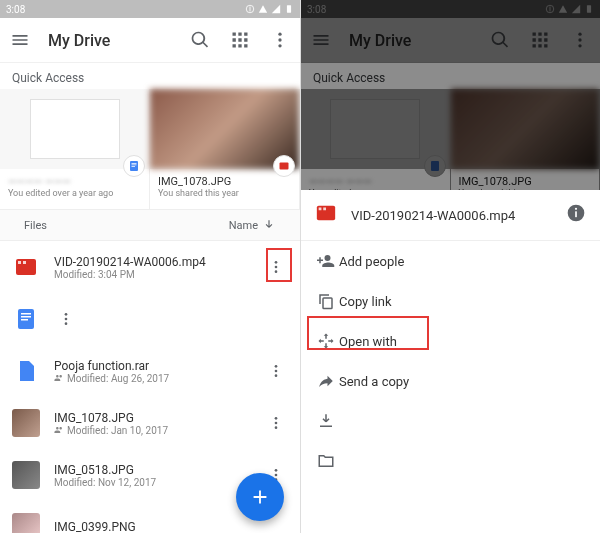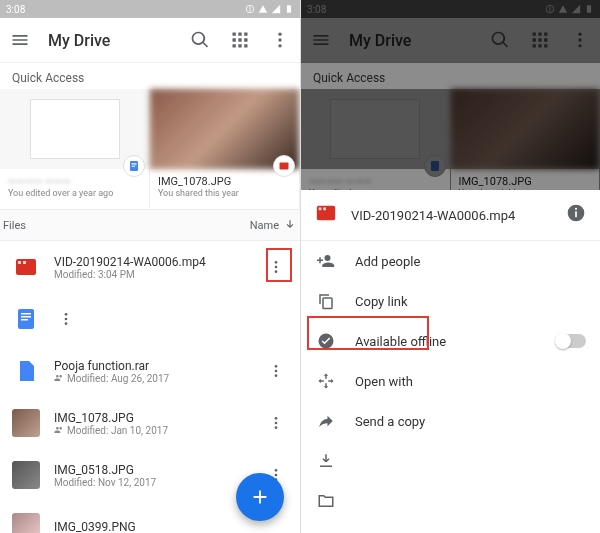--- a/index.html
+++ b/index.html
@@ -23,21 +23,21 @@
   .qa-thumb { height: 80px; background: #eee; position: relative; display:flex; align-items:center; justify-content:center;}
   .qa-thumb.doc { background: #f7f7f7; }
   .qa-thumb .doc-page { width: 90px; height: 60px; background: #fff; border: 1px solid #e0e0e0; }
   .qa-thumb.img { background: linear-gradient(135deg,#8b5a4a,#c29a85,#3a2a22); filter: blur(3px);}
   .qa-corner { position: absolute; right: 4px; bottom: -8px; width: 22px; height: 22px; border-radius: 50%; background: #fff; display:flex; align-items:center; justify-content:center; border:1px solid #e0e0e0;}
   .qa-meta { padding: 6px 8px; }
   .qa-title { font-size: 11px; color: #333; white-space: nowrap; overflow: hidden; text-overflow: ellipsis;}
   .qa-title.blur { filter: blur(2px); color:#888;}
   .qa-sub { font-size: 9px; color: #888; }
 
-  .list-header { display: flex; align-items: center; padding: 8px 3px; font-size: 11px; color: #5f6368; border-top: 1px solid #eee; border-bottom:1px solid #eee; background:#fafafa;}
+  .list-header { display: flex; align-items: center; padding: 8px 24px; font-size: 11px; color: #5f6368; border-top: 1px solid #eee; border-bottom:1px solid #eee; background:#fafafa;}
   .list-header .spacer { flex: 1; }
   .list-header svg { width: 14px; height:14px; fill:#5f6368; margin-left:4px;}
 
   .file-list { overflow: hidden; }
   .file-row { display: flex; align-items: center; padding: 8px 12px; height: 52px; }
   .file-icon { width: 28px; height: 28px; border-radius: 3px; display:flex; align-items:center; justify-content:center; margin-right: 14px; flex-shrink:0;}
   .file-text { flex: 1; overflow: hidden; }
   .file-name { font-size: 12px; color: #333; white-space: nowrap; overflow: hidden; text-overflow: ellipsis;}
   .file-name.blur { filter: blur(2px); color:#999;}
   .file-sub { font-size: 10px; color: #888; display:flex; align-items:center; gap:3px;}
@@ -49,21 +49,21 @@
 
   .red-box { position: absolute; border: 2px solid #e53935; pointer-events: none; }
 
   
   .dim-overlay { position: absolute; inset: 0; background: rgba(0,0,0,0.45); }
   .dim-content { filter: brightness(0.6) grayscale(0.1); }
   .sheet { position: absolute; left:0; right:0; top: 190px; bottom:0; background:#fff; }
   .sheet-header { display:flex; align-items:center; padding: 12px 14px; gap:14px;}
   .sheet-header .sheet-title { font-size: 13px; color:#333; flex:1;}
   .sheet-list { }
-  .sheet-item { display:flex; align-items:center; padding: 10px 14px; gap: 18px; height:40px;}
+  .sheet-item { display:flex; align-items:center; padding: 10px 14px; gap: 2px; height:40px;}
   .sheet-item .si-icon { width:22px; height:22px; display:flex; align-items:center; justify-content:center;}
   .sheet-item .si-icon svg { width:18px; height:18px; fill:#5f6368;}
   .sheet-item .si-label { font-size: 13px; color:#333; flex:1;}
   .toggle { width:30px; height:14px; border-radius:8px; background:#ccc; position:relative;}
   .toggle::after { content:""; position:absolute; width:16px; height:16px; border-radius:50%; background:#fff; top:-1px; left:-1px; box-shadow:0 1px 2px rgba(0,0,0,0.3);}
 
   .thumb-img { width:28px; height:28px; border-radius:3px; background:linear-gradient(135deg,#7a5a4a,#c0a090);}
   .divider { height:1px; background:#eee; margin: 0 0;}
 </style>
 </head>
@@ -378,30 +378,20 @@
             <svg viewBox="0 0 24 24">
               <rect x="8" y="8" width="12" height="14" rx="1" stroke="#5f6368" stroke-width="2" fill="none"></rect>
               <path d="M4 16V4h12" stroke="#5f6368" stroke-width="2" fill="none"></path>
             </svg>
           </div>
         <div class="si-label">Copy link</div>
       </div>
       <div class="sheet-item">
         <div class="si-icon">
             <svg viewBox="0 0 24 24">
-              <circle cx="12" cy="12" r="10" fill="#5f6368"></circle>
-              <path d="M7 12l3 3 7-7" stroke="#fff" stroke-width="2" fill="none"></path>
-            </svg>
-          </div>
-        <div class="si-label">Available offline</div>
-        <div class="toggle"></div>
-      </div>
-      <div class="sheet-item">
-        <div class="si-icon">
-            <svg viewBox="0 0 24 24">
               <path d="M12 2l3 3h-2v4h-2V5H9zM2 12l3-3v2h4v2H5v2zm20 0l-3 3v-2h-4v-2h4V9zM12 22l-3-3h2v-4h2v4h2z"></path>
             </svg>
           </div>
         <div class="si-label">Open with</div>
       </div>
       <div class="sheet-item">
         <div class="si-icon">
             <svg viewBox="0 0 24 24">
               <path d="M14 9V5l7 7-7 7v-4c-5 0-8 1.5-11 5 1-5 4-10 11-11z"></path>
             </svg>

